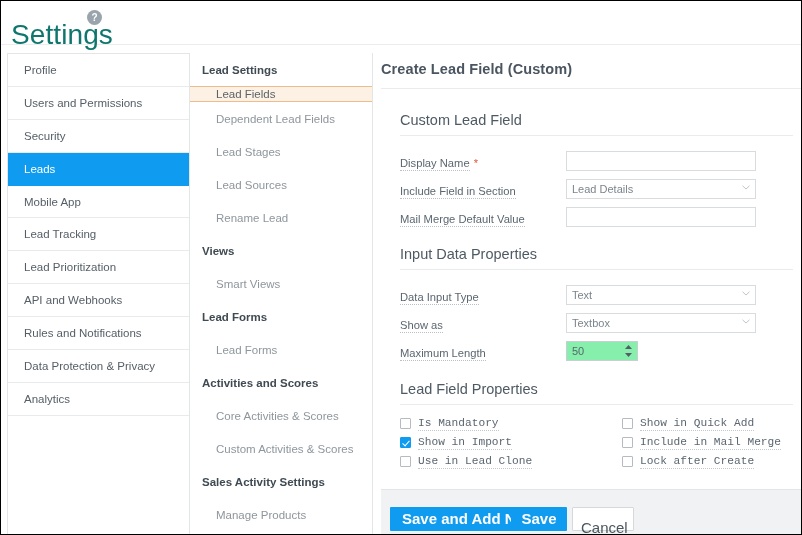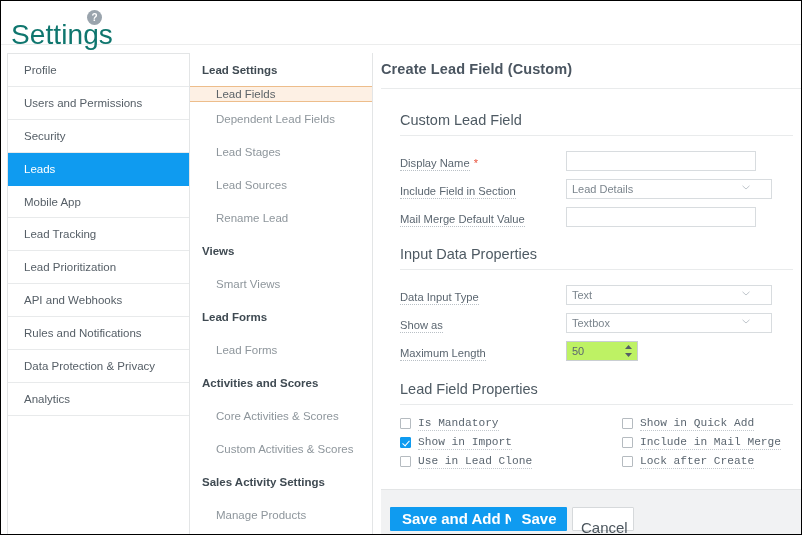--- a/index.html
+++ b/index.html
@@ -203,21 +203,21 @@
     padding: 0 5px;
     font-family: "Liberation Sans", sans-serif;
     outline: none;
   }
   .sel-wrap {
     position: relative;
     width: 190px;
     height: 20px;
   }
   .sel-input {
-    width: 206px;
+    width: 190px;
     height: 20px;
     box-sizing: border-box;
     border: 1px solid #d8dcdf;
     background: #ffffff;
     font-size: 11px;
     color: #7b858d;
     padding: 0 18px 0 5px;
     line-height: 18px;
     cursor: pointer;
     white-space: nowrap;
@@ -234,21 +234,21 @@
   .num-wrap {
     position: relative;
     width: 72px;
     height: 20px;
   }
   .num-input {
     width: 72px;
     height: 20px;
     box-sizing: border-box;
     border: 1px solid #c9ced2;
-    background: #bef264;
+    background: #86efac;
     font-size: 11px;
     color: #5b6670;
     padding: 0 18px 0 5px;
     font-family: "Liberation Sans", sans-serif;
     outline: none;
   }
   .spin {
     position: absolute;
     right: 4px;
     top: 2px;

